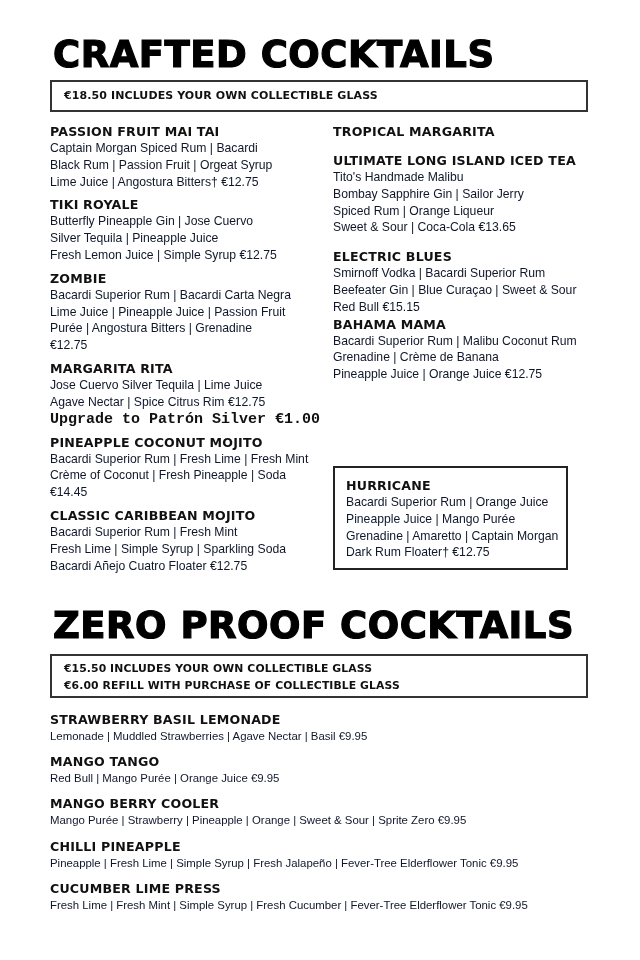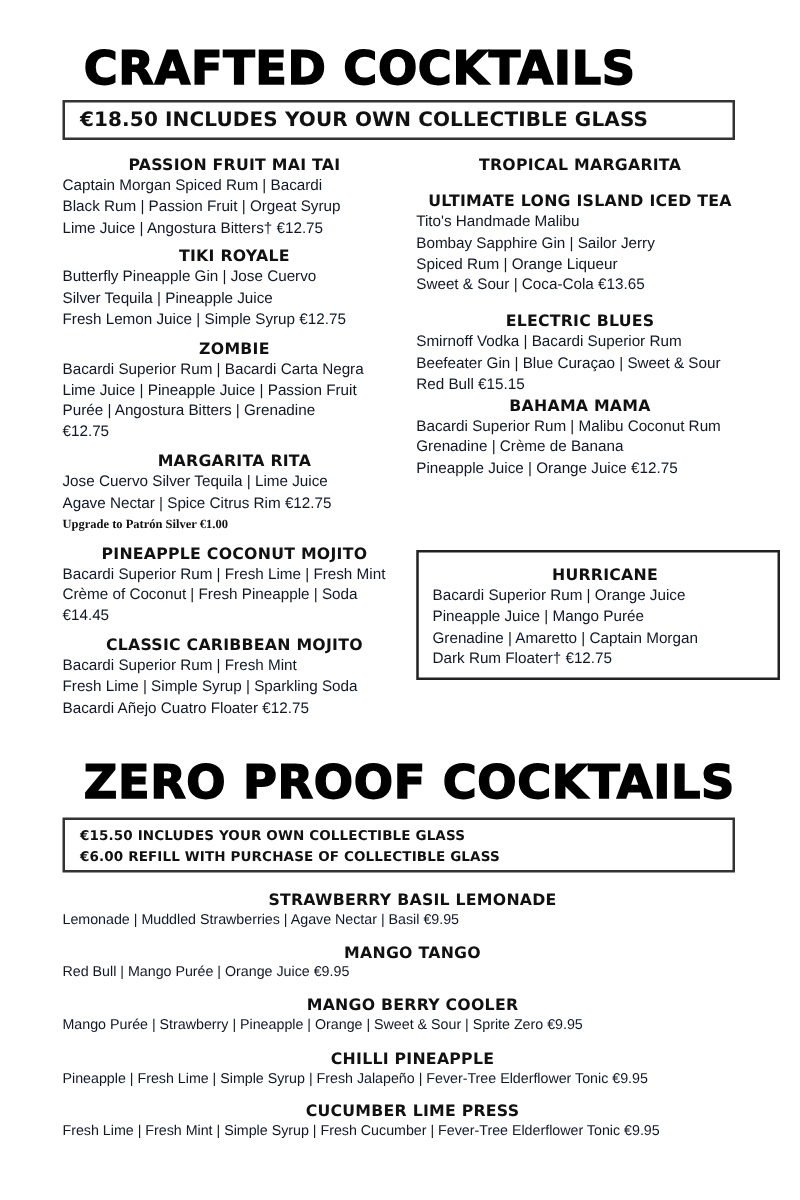--- a/index.html
+++ b/index.html
@@ -10,21 +10,21 @@
   body {
     width: 640px;
     height: 960px;
     position: relative;
     overflow: hidden;
     font-family: "Liberation Sans", "DejaVu Sans", sans-serif;
     color: #111111;
   }
   .section-title {
     position: absolute;
-    left: 67px;
+    left: 53px;
     margin: 0;
     font-family: "DejaVu Sans", "Liberation Sans", sans-serif;
     font-weight: 900;
     font-size: 37px;
     letter-spacing: 0.5px;
     line-height: 1;
     color: #000000;
     -webkit-text-stroke: 1.2px #000;
     white-space: nowrap;
   }
@@ -32,21 +32,21 @@
     position: absolute;
     left: 50px;
     width: 538px;
     border: 2px solid #333333;
     box-sizing: border-box;
     padding: 0 12px;
   }
   .price-line {
     font-family: "DejaVu Sans", "Liberation Sans", sans-serif;
     font-weight: bold;
-    font-size: 16px;
+    font-size: 11px;
     color: #111111;
     white-space: nowrap;
     letter-spacing: 0.1px;
   }
   .price-box.single .price-line { line-height: 28px; }
   .price-box.double { padding-top: 4px; padding-bottom: 16px; }
   .price-box.double .price-line { font-size: 10.8px; line-height: 17px; }
 
   .col {
     position: absolute;
@@ -57,44 +57,43 @@
 
   .item { margin: 0; }
   .item-name {
     font-family: "DejaVu Sans", "Liberation Sans", sans-serif;
     font-weight: bold;
     font-size: 12.6px;
     line-height: 17px;
     color: #111111;
     white-space: nowrap;
     letter-spacing: 0.2px;
-    text-align: center;
   }
   .item-desc {
     font-family: "Liberation Sans", "DejaVu Sans", sans-serif;
     font-size: 12.2px;
     line-height: 16.8px;
     color: #0f172a;
     white-space: nowrap;
   }
   .item-note {
-    font-family: Liberation Serif, serif;
+    font-family: Liberation Mono, monospace;
     font-weight: bold;
-    font-size: 10px;
+    font-size: 15px;
     line-height: 17px;
     color: #111111;
     white-space: nowrap;
   }
   .line { display: block; }
 
   .hurricane-box {
     position: absolute;
     left: 333px;
-    top: 440px;
-    width: 291px;
+    top: 466px;
+    width: 235px;
     height: 104px;
     border: 2px solid #222222;
     box-sizing: border-box;
     padding: 9px 0 0 11px;
   }
 
   .zero-list {
     position: absolute;
     left: 50px;
     top: 711px;

